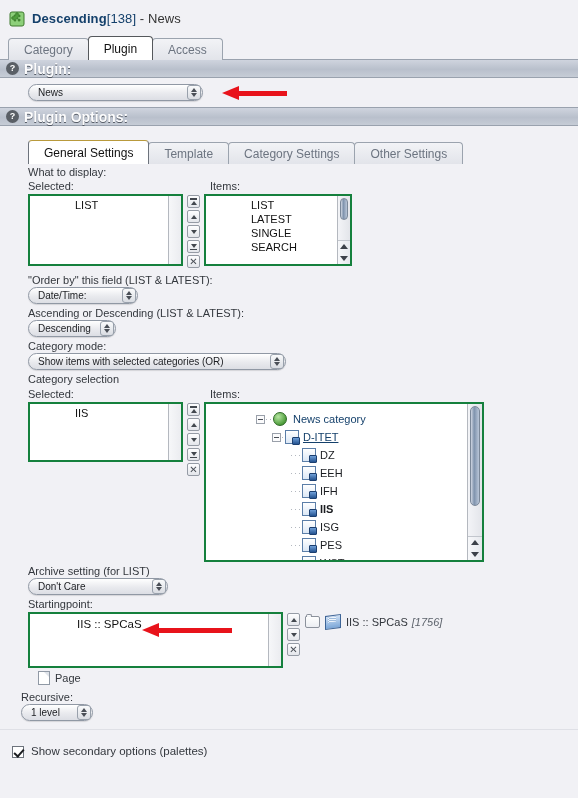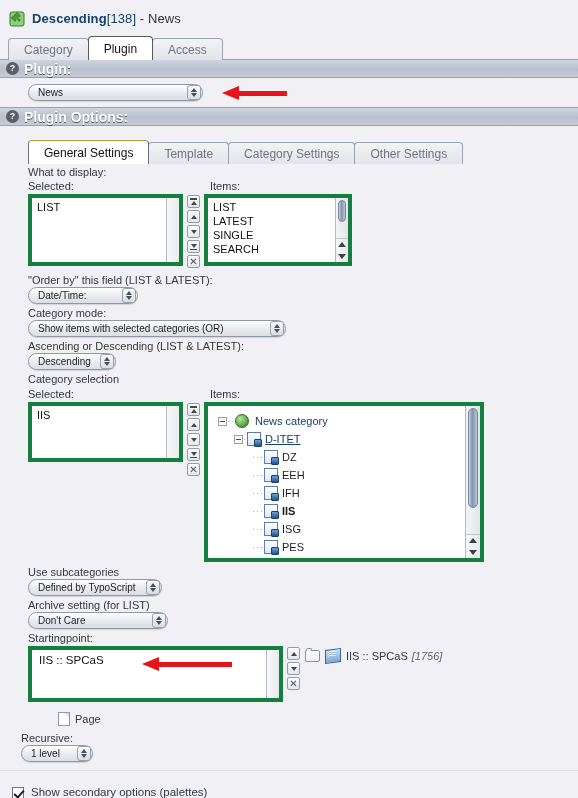--- a/index.html
+++ b/index.html
@@ -151,24 +151,25 @@
     width: 0; height: 0;
     border-left: 3px solid transparent;
     border-right: 3px solid transparent;
   }
   .aqua-arrows i.up { border-bottom: 4px solid #4a4f57; margin-bottom: 1px; }
   .aqua-arrows i.dn { border-top: 4px solid #4a4f57; }
 
   
   .listbox {
     background: #fff;
-    border: 4px solid #15803d;
+    border: 2px solid #15803d;
     box-sizing: border-box;
     position: relative;
     overflow: hidden;
+    padding-left: 40px;
   }
   .listbox .opt {
     font-size: 11px;
     line-height: 14px;
     padding: 0 3px;
     color: #111;
     white-space: nowrap;
   }
 
   
@@ -493,34 +494,34 @@
     <span class="aqua-select" style="width:110px;">
       <span class="val">Date/Time:</span>
       <span class="aqua-arrows">
           <i class="up"></i>
           <i class="dn"></i>
         </span>
     </span>
   </div>
 
   <div class="pad" style="margin-top:2px;">
+    <div class="lbl">Ascending or Descending (LIST &amp; LATEST):</div>
+    <span class="aqua-select" style="width:88px;">
+      <span class="val">Descending</span>
+      <span class="aqua-arrows">
+          <i class="up"></i>
+          <i class="dn"></i>
+        </span>
+    </span>
+  </div>
+
+  <div class="pad" style="margin-top:2px;">
     <div class="lbl">Category mode:</div>
     <span class="aqua-select" style="width:258px;">
       <span class="val">Show items with selected categories (OR)</span>
-      <span class="aqua-arrows">
-          <i class="up"></i>
-          <i class="dn"></i>
-        </span>
-    </span>
-  </div>
-
-  <div class="pad" style="margin-top:2px;">
-    <div class="lbl">Ascending or Descending (LIST &amp; LATEST):</div>
-    <span class="aqua-select" style="width:88px;">
-      <span class="val">Descending</span>
       <span class="aqua-arrows">
           <i class="up"></i>
           <i class="dn"></i>
         </span>
     </span>
   </div>
 
   <div class="pad" style="margin-top:2px;">
     <div class="lbl">Category selection</div>
     <div style="display:flex;margin-top:1px;">
@@ -613,30 +614,20 @@
       <div class="mac-sb" style="width:15px;">
         <div class="mac-thumb" style="top:2px;height:100px;"></div>
         <div class="mac-btns">
           <i class="up"></i>
             <i class="dn"></i>
         </div>
       </div>
     </div>
   </div>
 
-  <div class="pad" style="margin-top:3px;">
-    <div class="lbl">Use subcategories</div>
-    <span class="aqua-select" style="width:134px;">
-      <span class="val">Defined by TypoScript</span>
-      <span class="aqua-arrows">
-          <i class="up"></i>
-          <i class="dn"></i>
-        </span>
-    </span>
-  </div>
 
   <div class="pad" style="margin-top:2px;">
     <div class="lbl">Archive setting (for LIST)</div>
     <span class="aqua-select" style="width:140px;gap:40px;">
       <span class="val">Don't Care</span>
       <span class="aqua-arrows">
           <i class="up"></i>
           <i class="dn"></i>
         </span>
     </span>
@@ -670,21 +661,21 @@
       <span class="lbl" style="line-height:16px;">IIS :: SPCaS</span>
       <span class="lbl" style="line-height:16px;font-style:italic;color:#5d636c;margin-left:4px;">[1756]</span>
     </div>
 
     <span class="red-arrow" style="left:142px; top:11px; width:90px;">
       <span class="head"></span>
         <span class="shaft" style="left:15px;"></span>
     </span>
   </div>
 
-  <div style="display:flex;align-items:center;padding-left:58px;margin-top:10px;">
+  <div style="display:flex;align-items:center;padding-left:38px;margin-top:3px;">
     <span class="ico-page"></span>
     <span class="lbl" style="margin-left:5px;">Page</span>
   </div>
 
   <div class="pad" style="margin-top:5px;padding-left:21px;">
     <div class="lbl">Recursive:</div>
     <span class="aqua-select" style="width:72px;">
       <span class="val">1 level</span>
       <span class="aqua-arrows">
           <i class="up"></i>

